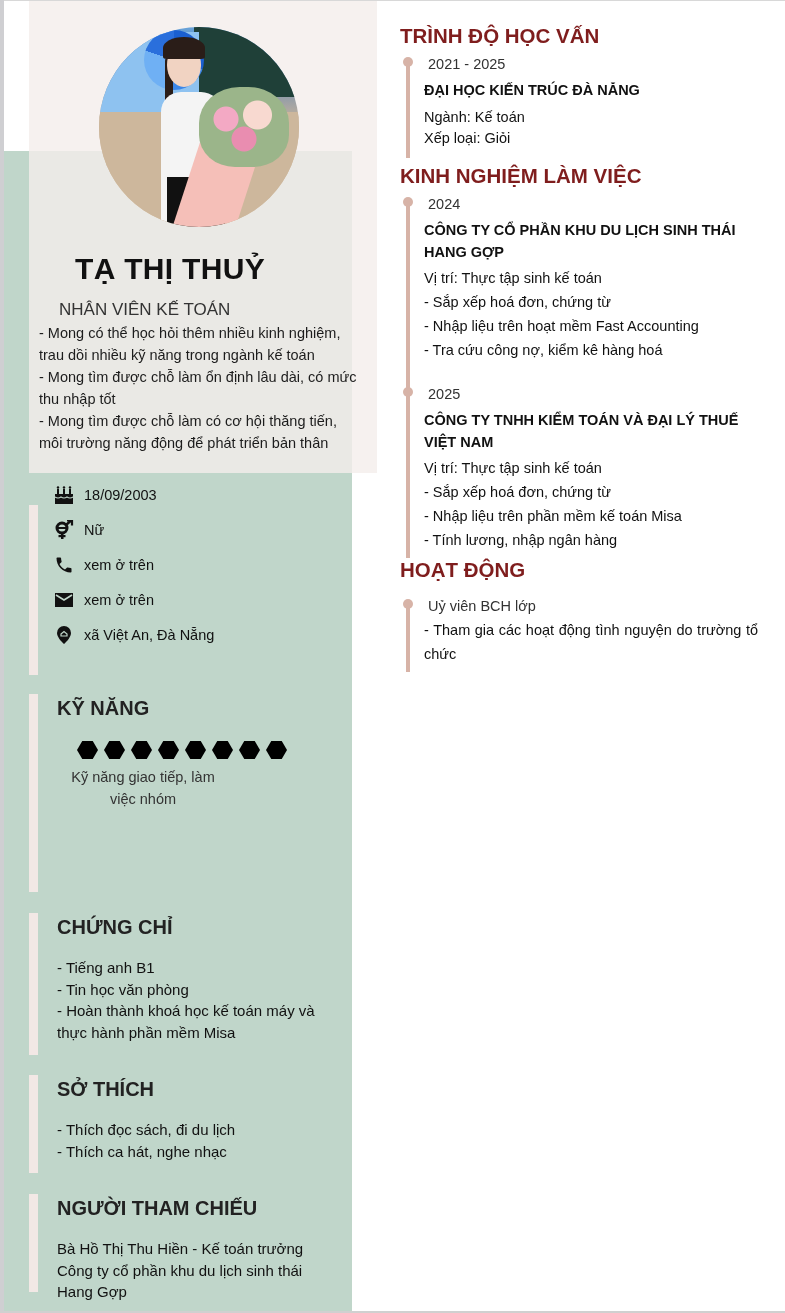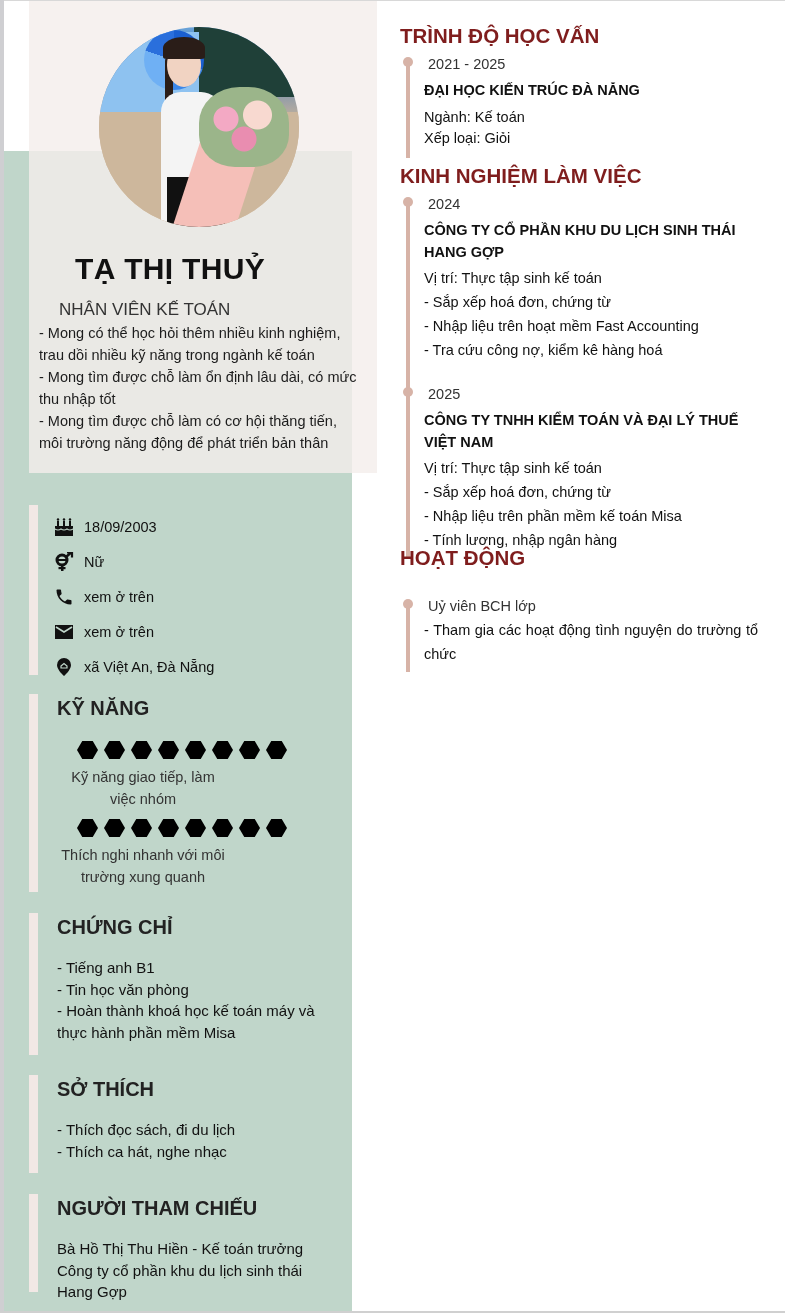--- a/index.html
+++ b/index.html
@@ -32,21 +32,21 @@
                   radial-gradient(circle at 50% 65%, #e98db0 0 12px, transparent 13px),
                   #9bb58a; }
     .avatar .wrap { position: absolute; left: 88px; top: 110px; width: 60px; height: 100px; background: #f5bfb8; transform: rotate(18deg); }
 
     .name { position: absolute; left: 75px; top: 252px; font-size: 30px; font-weight: bold; color: #111; letter-spacing: 0.3px; }
     .role { position: absolute; left: 59px; top: 300px; font-size: 17px; font-weight: normal; color: #333; }
     .objective { position: absolute; left: 39px; top: 322px; width: 318px; font-size: 14.5px; line-height: 22px; color: #1c1c1c; }
 
     .side-bar-accent { position: absolute; left: 29px; width: 9px; background: #f2e8e5; }
 
-    .contact { position: absolute; left: 54px; top: 509px; }
+    .contact { position: absolute; left: 54px; top: 477px; }
     .contact-row { display: flex; align-items: center; height: 35px; }
     .contact-row .icon { width: 20px; height: 20px; display: flex; align-items: center; justify-content: center; margin-right: 10px; }
     .contact-row .text { font-size: 14.5px; color: #111; }
 
     .sec-title { position: absolute; left: 57px; font-size: 20px; font-weight: bold; color: #222; }
     .skills { position: absolute; left: 57px; top: 740px; width: 250px; }
     .hex-row { display: flex; gap: 6px; padding-left: 20px; height: 20px; align-items: center; }
     .hex { width: 21px; height: 18px; background: #000; clip-path: polygon(25% 0, 75% 0, 100% 50%, 75% 100%, 25% 100%, 0 50%); }
     .skill-label { width: 172px; text-align: center; font-size: 14.5px; line-height: 22px; color: #333; margin-top: 6px; margin-bottom: 8px; }
 
@@ -163,33 +163,20 @@
       <span class="hex"></span>
       <span class="hex"></span>
       <span class="hex"></span>
       <span class="hex"></span>
       <span class="hex"></span>
       <span class="hex"></span>
       <span class="hex"></span>
     </div>
     <div class="skill-label">Kỹ năng giao tiếp, làm việc nhóm</div>
   </div>
-  <div>
-    <div class="hex-row">
-      <span class="hex"></span>
-      <span class="hex"></span>
-      <span class="hex"></span>
-      <span class="hex"></span>
-      <span class="hex"></span>
-      <span class="hex"></span>
-      <span class="hex"></span>
-      <span class="hex"></span>
-    </div>
-    <div class="skill-label">Thích nghi nhanh với môi trường xung quanh</div>
-  </div>
 </div>
 
 <div class="side-bar-accent" style="top:913px;height:142px;"></div>
 <div class="sec-title" style="top:916px;">CHỨNG CHỈ</div>
 <div class="list-text" style="top:957px;width:260px;">
   <div>- Tiếng anh B1</div>
   <div>- Tin học văn phòng</div>
   <div>- Hoàn thành khoá học kế toán máy và thực hành phần mềm Misa</div>
 </div>
 
@@ -230,21 +217,21 @@
 <div class="tl-dot" style="top:387px;"></div>
 <div class="tl-date" style="top:386px;">2025</div>
 <div class="tl-org" style="top:409px;">CÔNG TY TNHH KIỂM TOÁN VÀ ĐẠI LÝ THUẾ VIỆT NAM</div>
 <div class="tl-body" style="top:456px;">
   <div>Vị trí: Thực tập sinh kế toán</div>
   <div>- Sắp xếp hoá đơn, chứng từ</div>
   <div>- Nhập liệu trên phần mềm kế toán Misa</div>
   <div>- Tính lương, nhập ngân hàng</div>
 </div>
 
-<div class="right-title" style="top:546px;">HOẠT ĐỘNG</div>
+<div class="right-title" style="top:558px;">HOẠT ĐỘNG</div>
 <div class="tl-line" style="top:600px;height:72px;"></div>
 <div class="tl-dot" style="top:599px;"></div>
 <div class="tl-date" style="top:598px;">Uỷ viên BCH lớp</div>
 <div class="tl-body justify" style="top:618px;width:334px;">
   <span>- Tham gia các hoạt động tình nguyện do trường tổ chức</span>
 </div>
 
 <div class="watermark">vieclam123.vn</div>
 <div class="page-border-bottom"></div>
 

